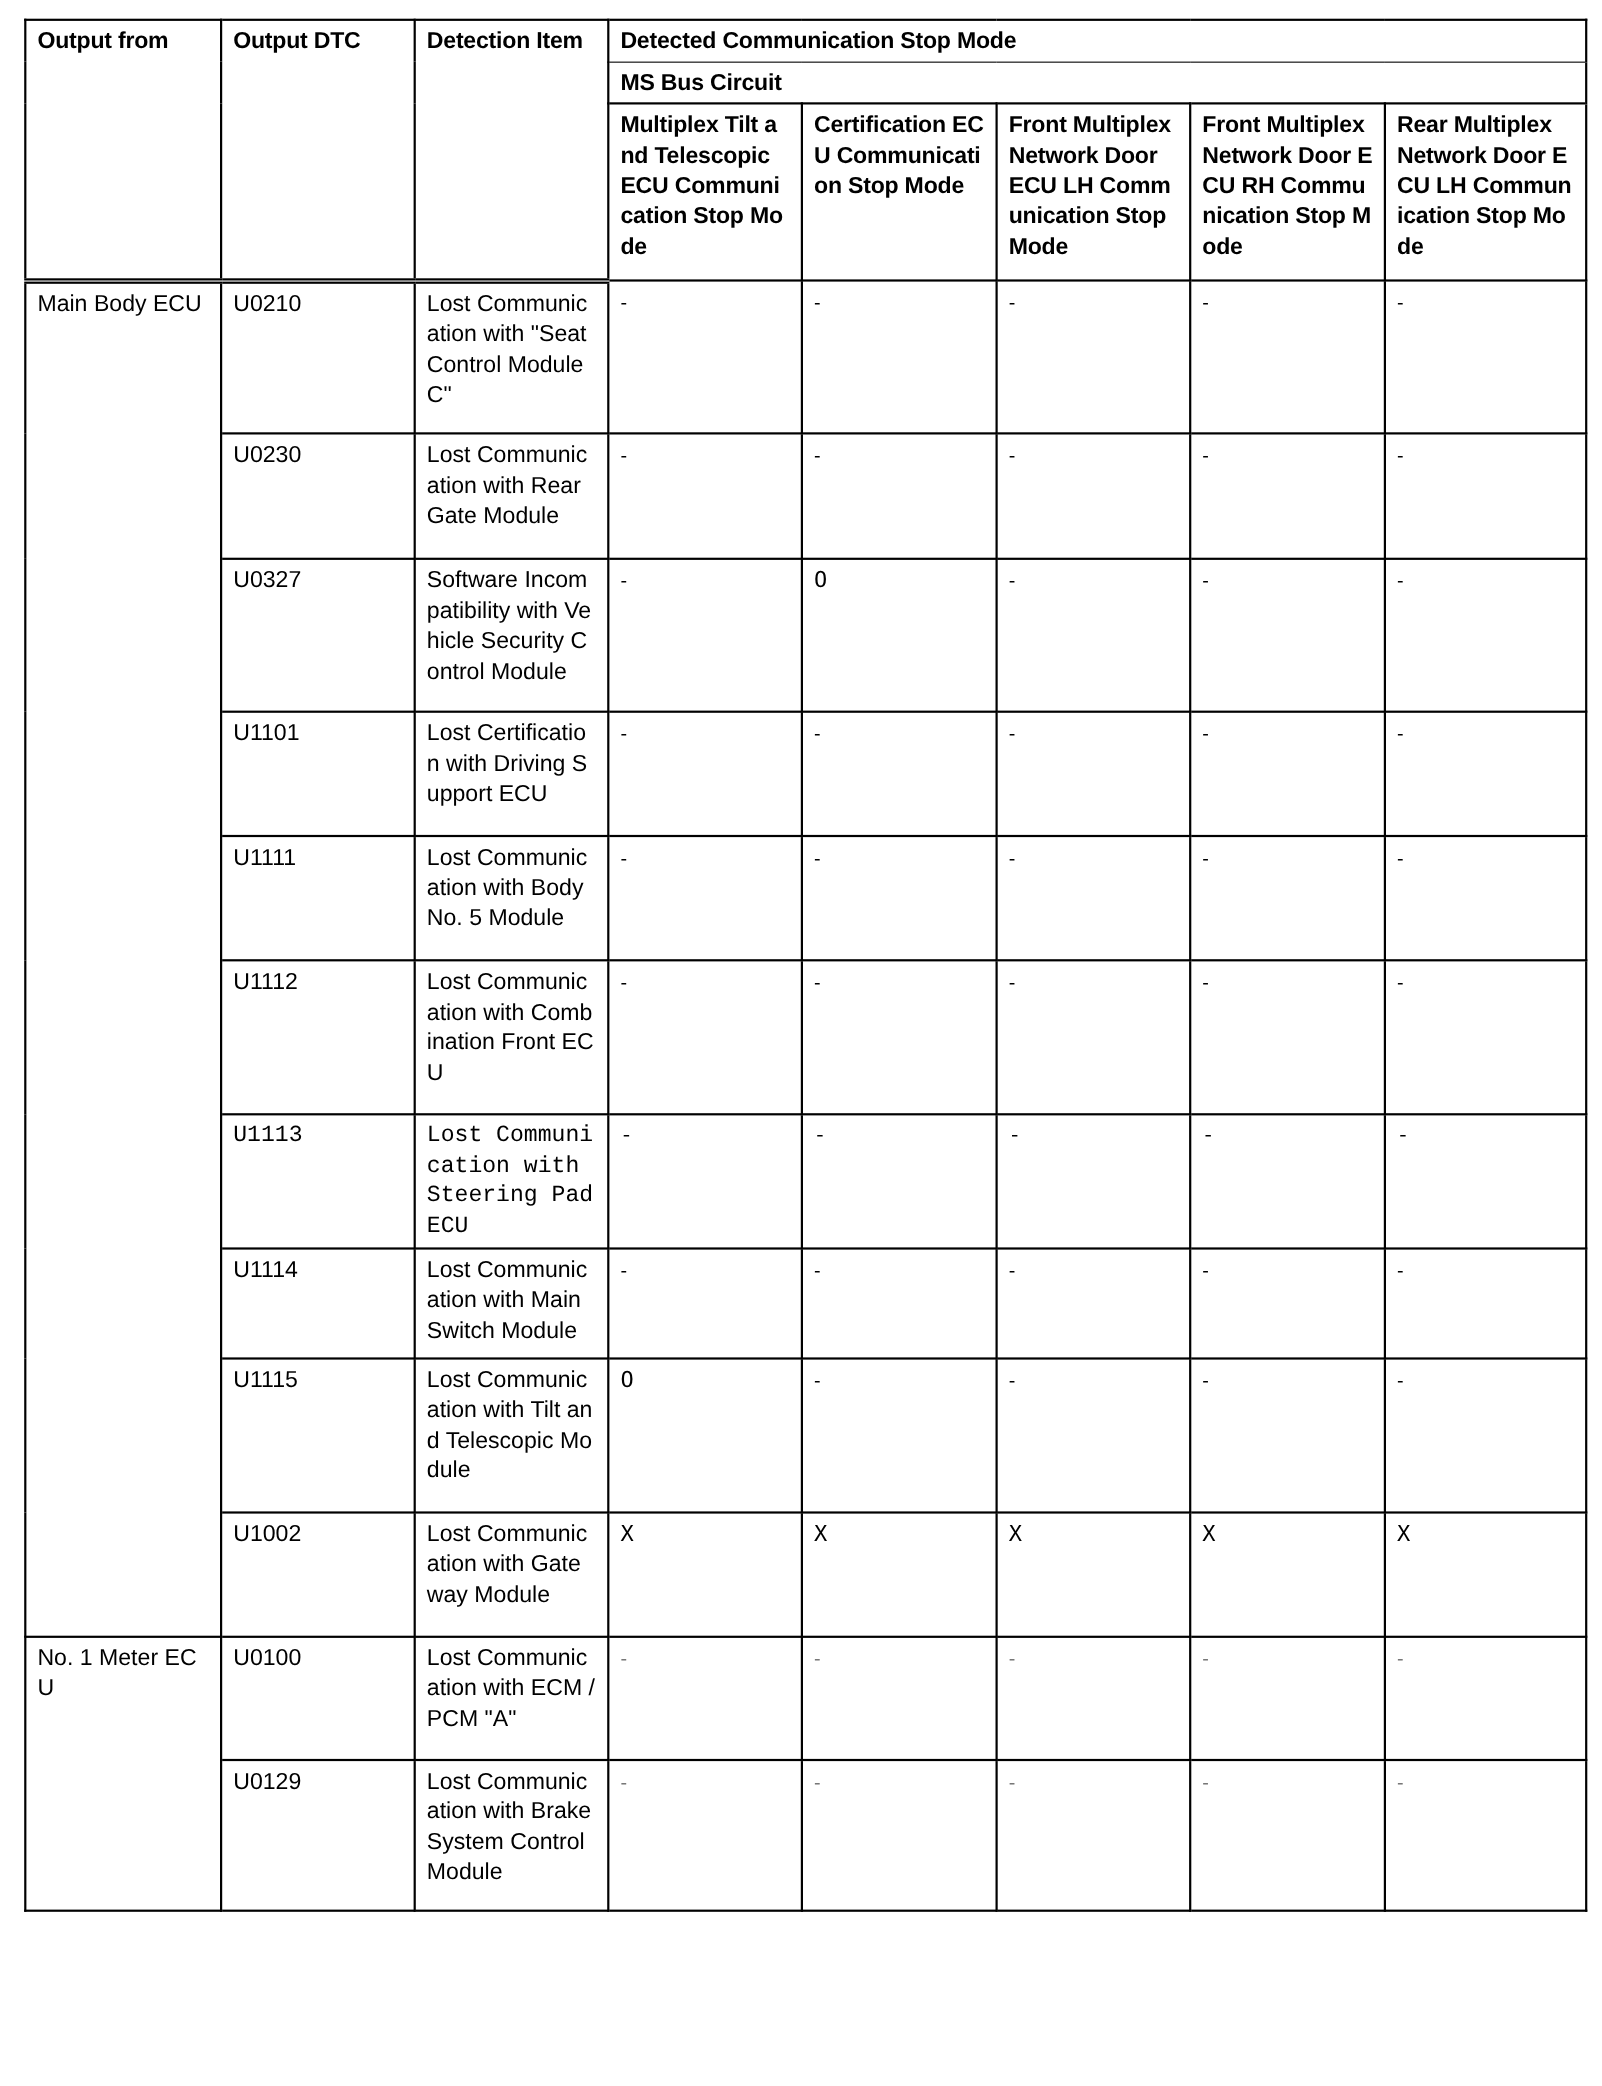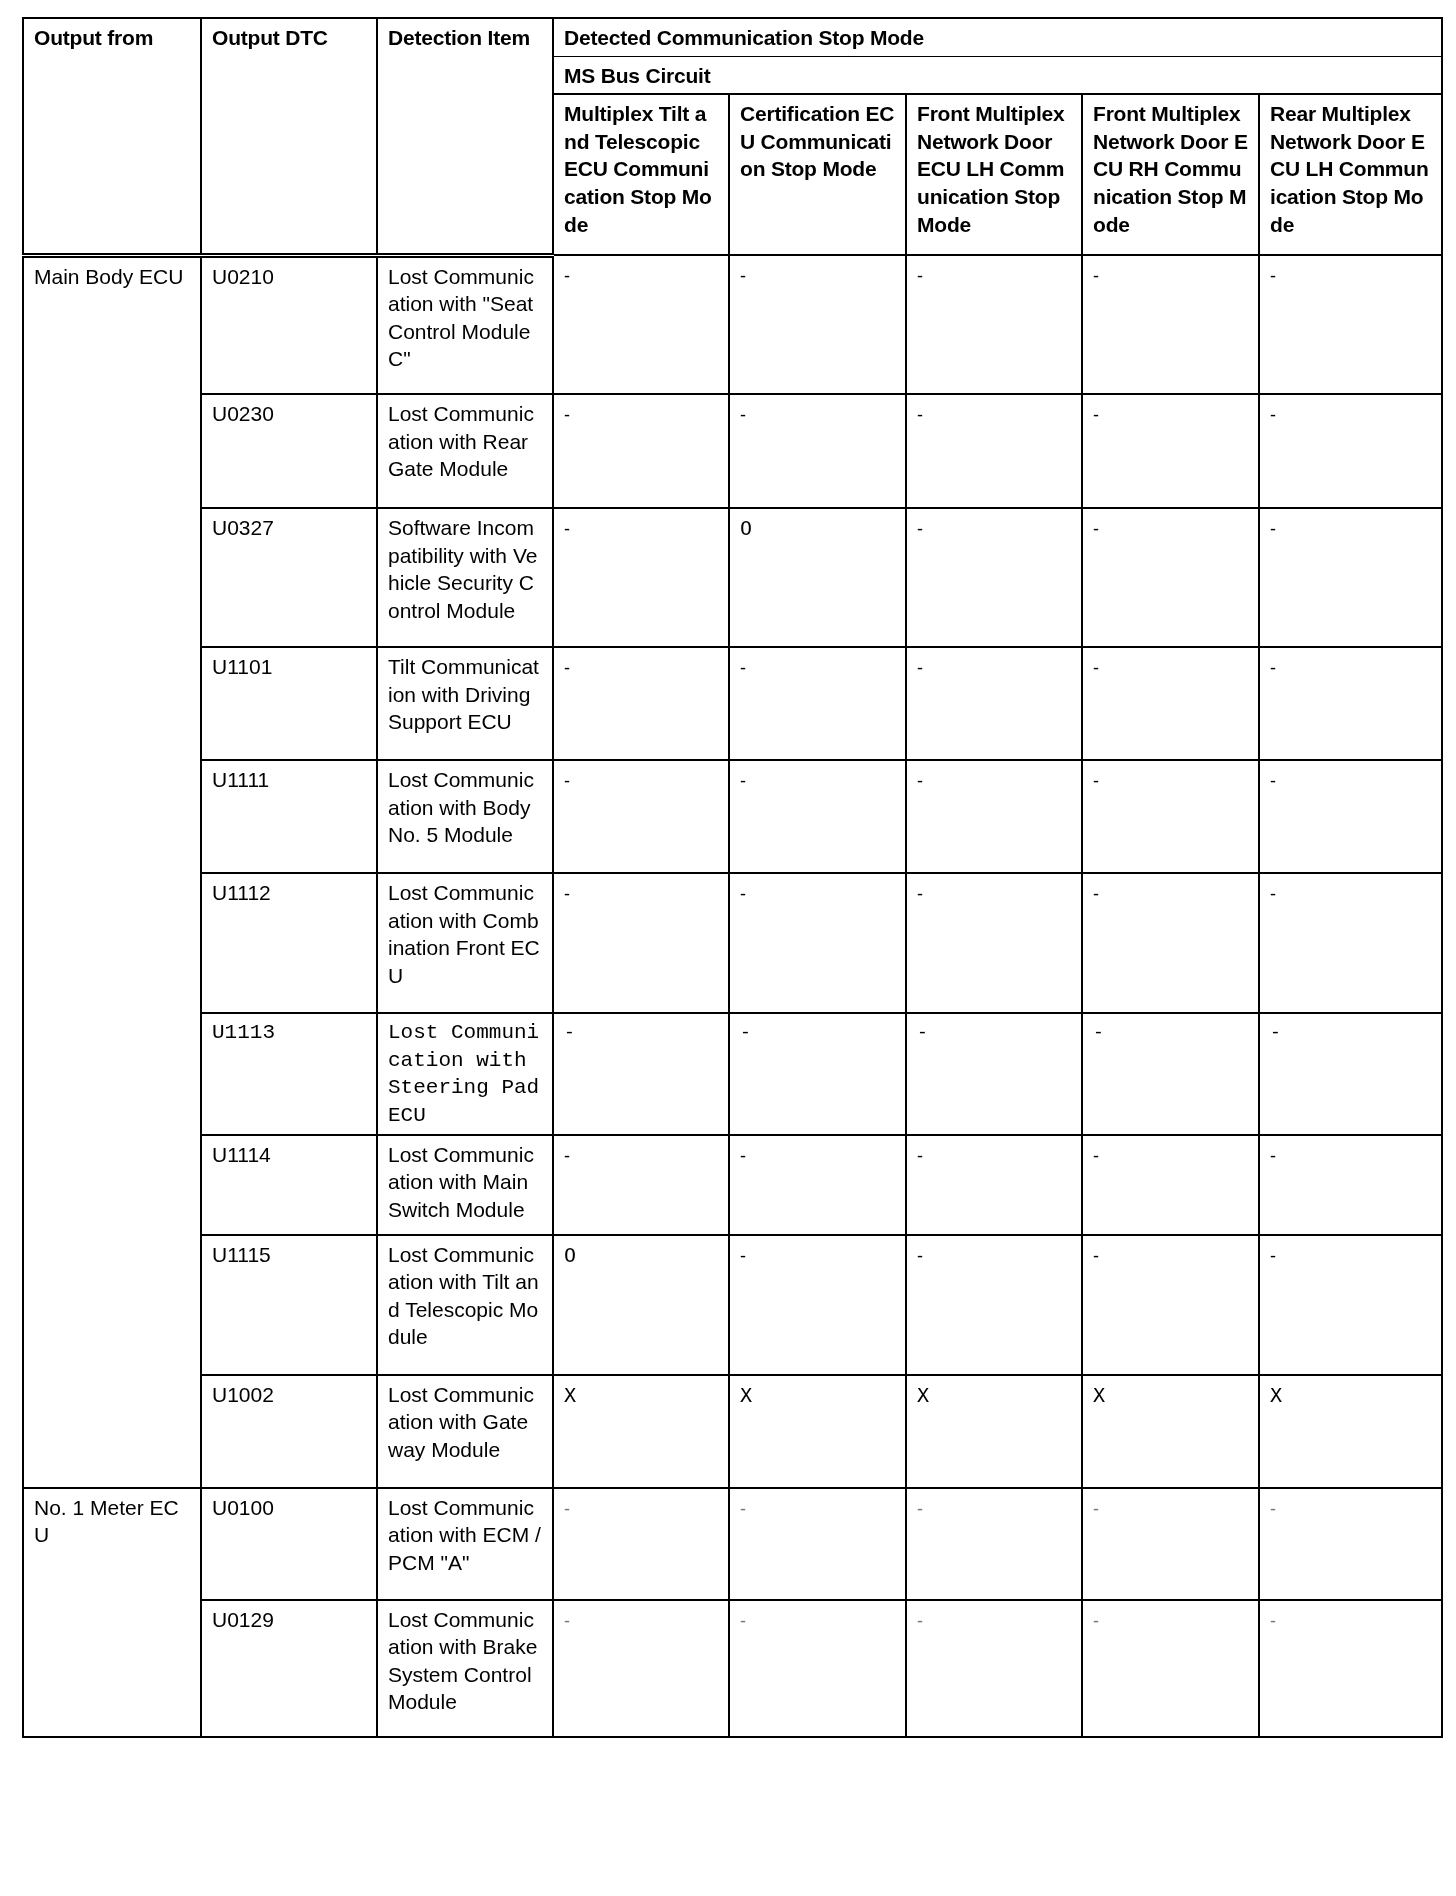--- a/index.html
+++ b/index.html
@@ -105,21 +105,21 @@
         <td>U0327</td>
         <td>Software Incompatibility with Vehicle Security Control Module</td>
         <td><span class="dash">-</span></td>
         <td><span class="mark">O</span></td>
         <td><span class="dash">-</span></td>
         <td><span class="dash">-</span></td>
         <td><span class="dash">-</span></td>
       </tr>
       <tr style="height: 113px;">
         <td>U1101</td>
-        <td>Tilt Communication with Driving Support ECU</td>
+        <td>Lost Certification with Driving Support ECU</td>
         <td><span class="dash">-</span></td>
         <td><span class="dash">-</span></td>
         <td><span class="dash">-</span></td>
         <td><span class="dash">-</span></td>
         <td><span class="dash">-</span></td>
       </tr>
       <tr style="height: 113px;">
         <td>U1111</td>
         <td>Lost Communication with Body No. 5 Module</td>
         <td><span class="dash">-</span></td>

